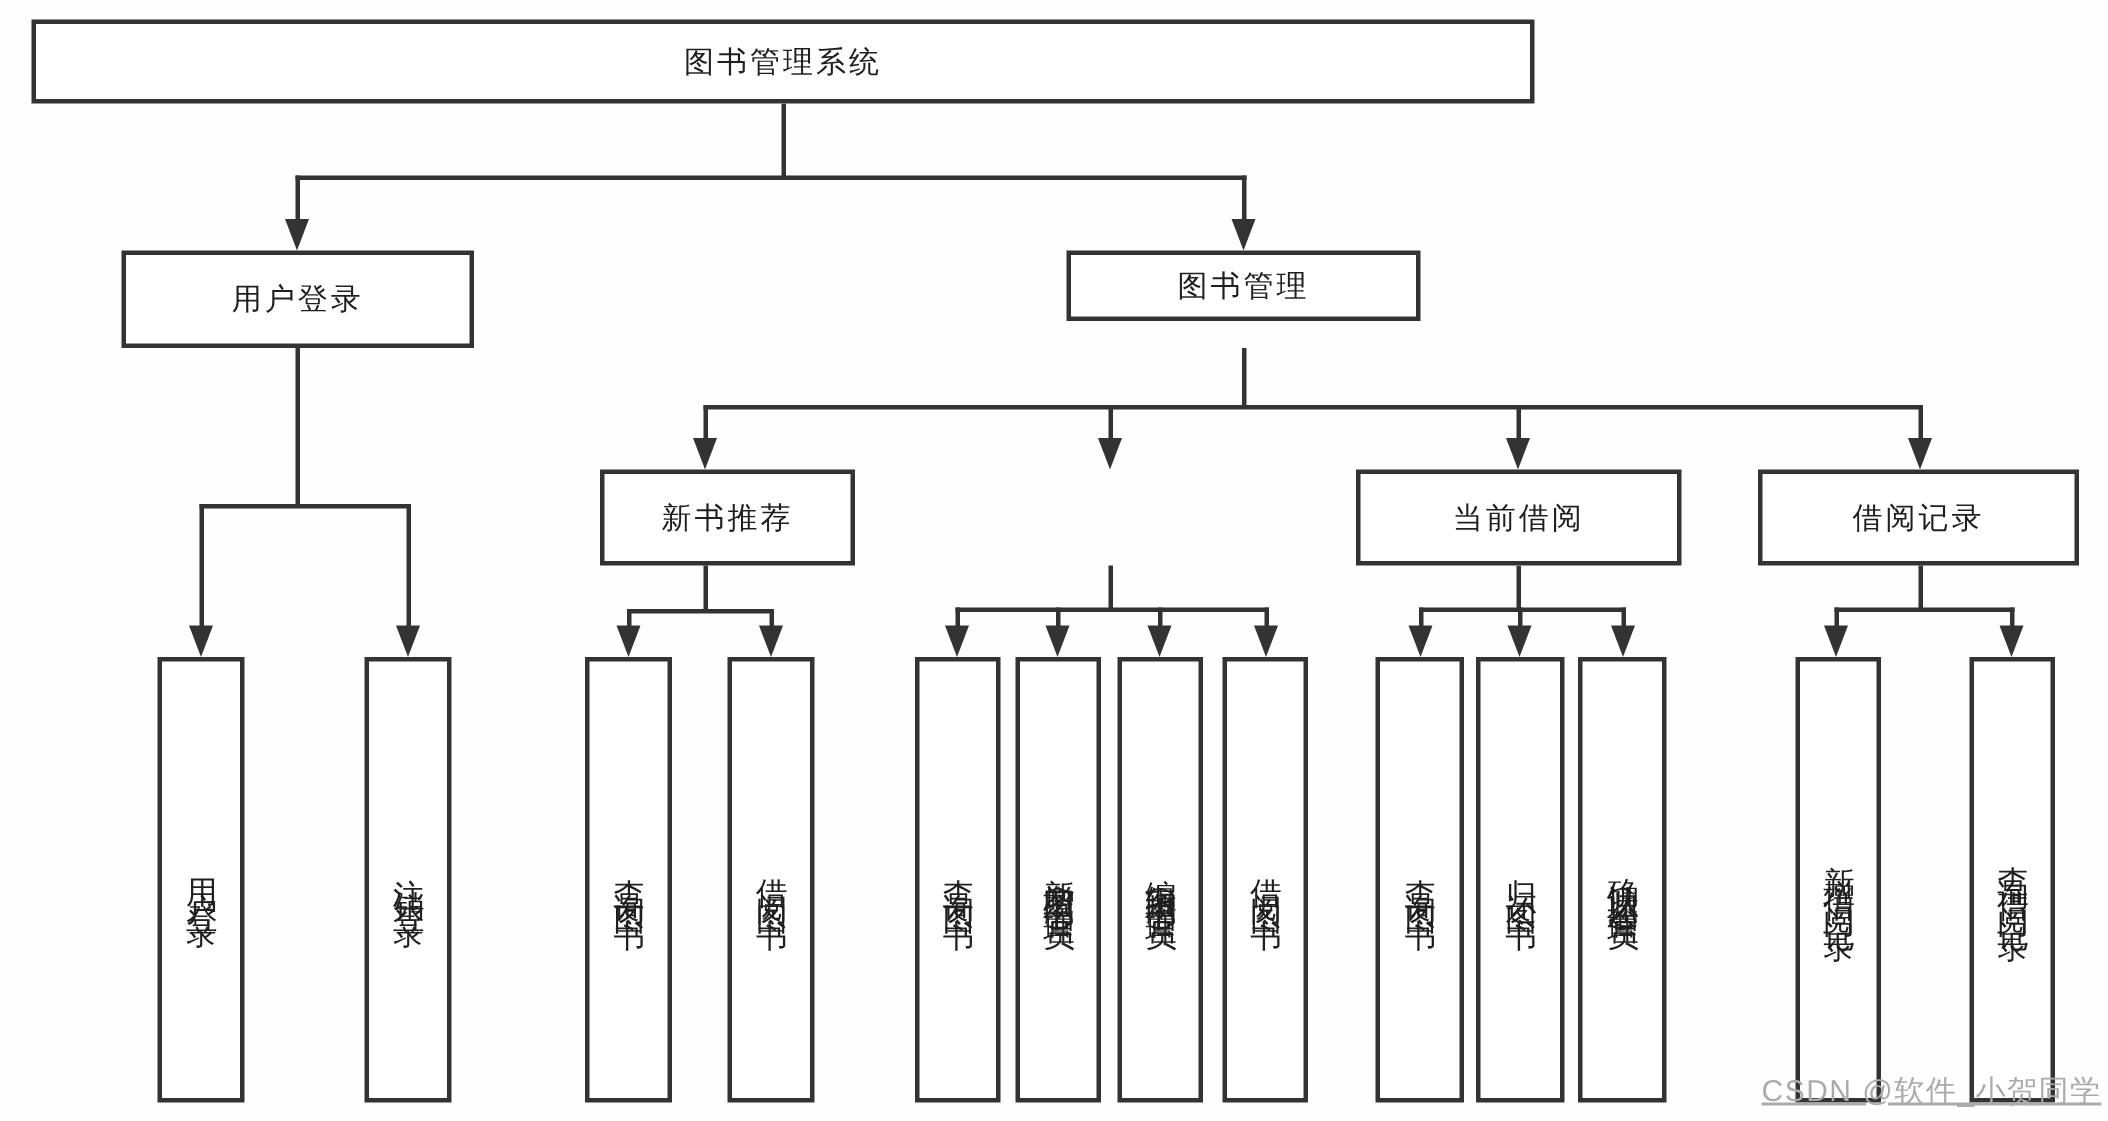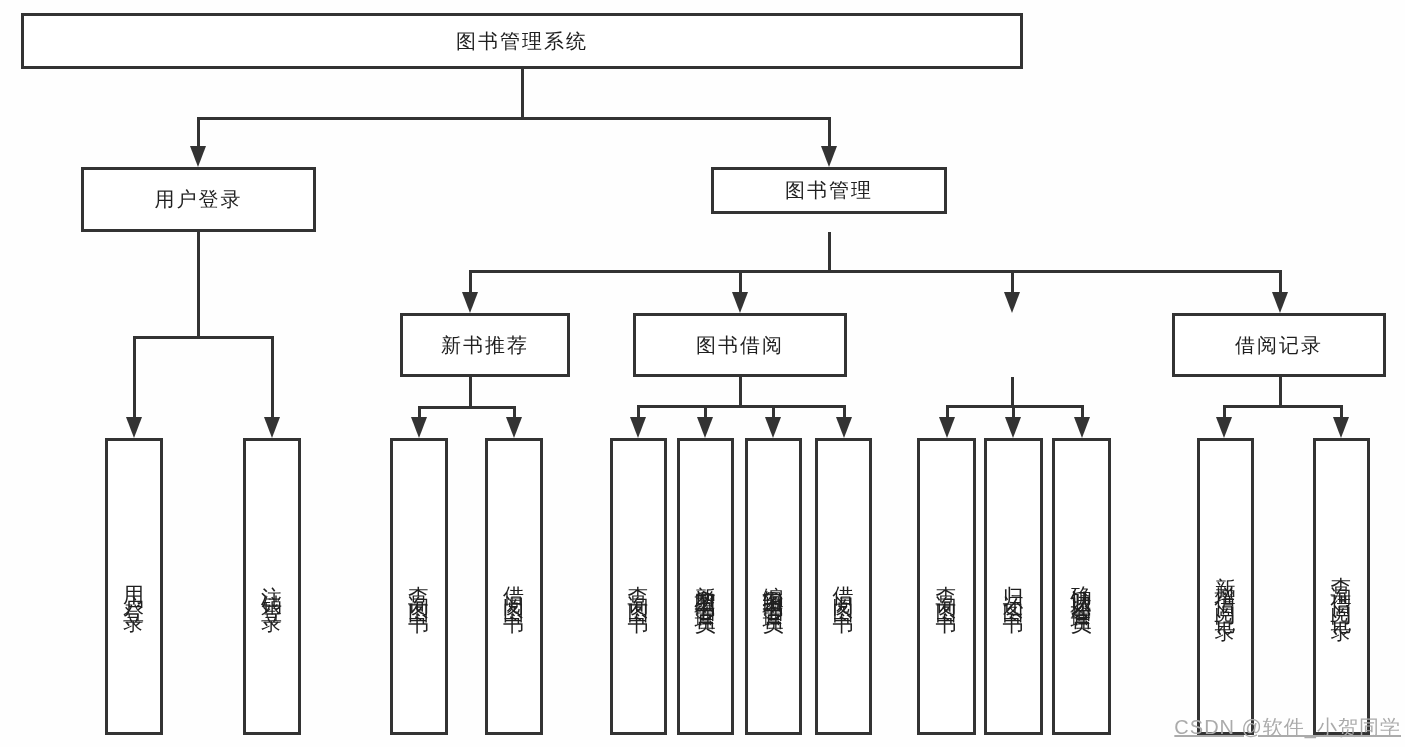--- a/index.html
+++ b/index.html
@@ -64,24 +64,24 @@
   </div>
 
   <div class="box hbox" style="left:711px; top:167px; width:236px; height:47px;">
     <span>图书管理</span>
   </div>
 
   <div class="box hbox" style="left:363px; top:313px; width:170px; height:64px;margin-left:37px;">
     <span>新书推荐</span>
   </div>
 
-  <div class="box hbox" style="left:633px; top:313px; width:214px; height:64px;">
-    <span>图书借阅</span>
+
+  <div class="box hbox" style="left:904px; top:313px; width:217px; height:64px;">
+    <span>当前借阅</span>
   </div>
-
 
   <div class="box hbox" style="left:1172px; top:313px; width:214px; height:64px;">
     <span>借阅记录</span>
   </div>
 
   <div class="box vbox" style="left:105px; top:438px; width:58px; height:297px;">
     <span>用户登录</span>
   </div>
 
   <div class="box vbox" style="left:243px; top:438px; width:58px; height:297px;">

